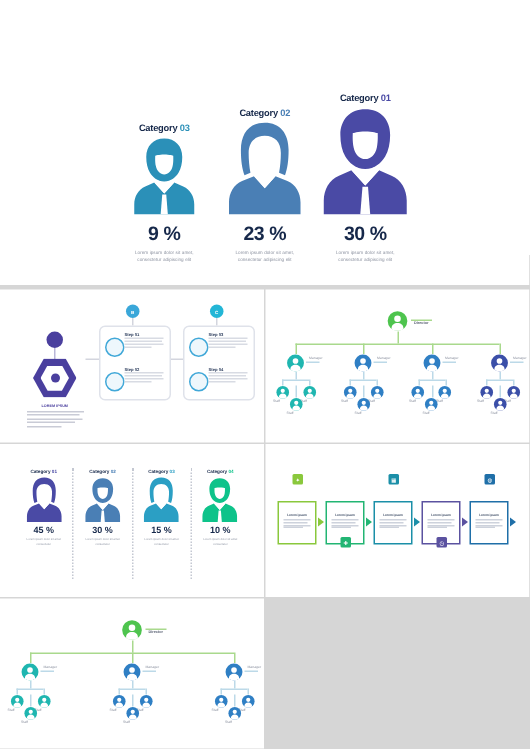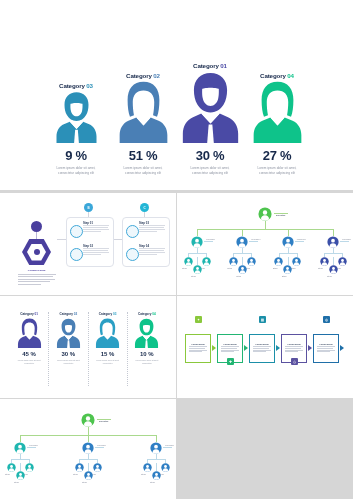--- a/index.html
+++ b/index.html
@@ -157,46 +157,35 @@
         <div class="blurb">Lorem ipsum dolor sit amet, consectetur adipiscing elit</div>
       </div>
       <div class="person">
         <div class="cat-label">Category <span class="cat-num" style="color:#4a7fb5">02</span></div>
         <svg class="figure" width="51" height="62" viewBox="0 0 64 78">
           <path fill="#4a7fb5" d="M32 1C19 1 12 10 12 24c0 9 1 16 3 21l5-2c-1-5-1.5-11-1.5-16.5 0-9 5-14.5 13.5-14.5s13.5 5.5 13.5 14.5c0 5.5-.5 11.5-1.5 16.5l5 2c2-5 3-12 3-21C52 10 45 1 32 1z"></path>
           <path fill="#fff" d="M32 14c-6.5 0-11 3.5-11 10.5 0 8 4.5 17.5 11 17.5s11-9.5 11-17.5C43 17.5 38.5 14 32 14z"></path>
           <path fill="#4a7fb5" d="M23 46l-10 4C6 53 2 60 2 68v10h60V68c0-8-4-15-11-18l-10-4-9 10-9-10z"></path>
           <path fill="#fff" d="M23 46l9 10 9-10-3.5-1.6L32 50l-5.5-5.6L23 46z"></path>
         </svg>
-        <div class="pct">51 %</div>
+        <div class="pct">23 %</div>
         <div class="blurb">Lorem ipsum dolor sit amet, consectetur adipiscing elit</div>
       </div>
       <div class="person">
         <div class="cat-label">Category <span class="cat-num" style="color:#4a4aa5">01</span></div>
         <svg class="figure" width="59" height="72" viewBox="0 0 64 78">
           <path fill="#4a4aa5" d="M32 2c-11 0-18 7.5-18 18.5 0 6 1.2 11.5 3.6 15.6 2.6 4.5 7.6 9 14.4 9s11.8-4.5 14.4-9c2.4-4.1 3.6-9.6 3.6-15.6C50 9.5 43 2 32 2z"></path>
           <path fill="#fff" d="M32 18c-5.2 0-9 1.2-9 1.2s-.4 6 .6 10.4C24.6 34.6 28 38 32 38s7.4-3.4 8.4-8.4c1-4.4.6-10.4.6-10.4S37.2 18 32 18z"></path>
           <path fill="#4a4aa5" d="M22 46l-9 4C6 53 2 60 2 68v10h60V68c0-8-4-15-11-18l-9-4-10 11-10-11z"></path>
           <path fill="#fff" d="M22 46l10 11 10-11-4-2-6 5-6-5-4 2z"></path>
           <path fill="#fff" d="M30 58h4l1.6 20h-7.2L30 58z"></path>
         </svg>
         <div class="pct">30 %</div>
         <div class="blurb">Lorem ipsum dolor sit amet, consectetur adipiscing elit</div>
       </div>
-      <div class="person">
-        <div class="cat-label">Category <span class="cat-num" style="color:#0ec38a">04</span></div>
-        <svg class="figure" width="51" height="62" viewBox="0 0 64 78">
-          <path fill="#0ec38a" d="M32 1C19 1 12 10 12 24c0 9 1 16 3 21l5-2c-1-5-1.5-11-1.5-16.5 0-9 5-14.5 13.5-14.5s13.5 5.5 13.5 14.5c0 5.5-.5 11.5-1.5 16.5l5 2c2-5 3-12 3-21C52 10 45 1 32 1z"></path>
-          <path fill="#fff" d="M32 14c-6.5 0-11 3.5-11 10.5 0 8 4.5 17.5 11 17.5s11-9.5 11-17.5C43 17.5 38.5 14 32 14z"></path>
-          <path fill="#0ec38a" d="M23 46l-10 4C6 53 2 60 2 68v10h60V68c0-8-4-15-11-18l-10-4-9 10-9-10z"></path>
-          <path fill="#fff" d="M23 46l9 10 9-10-3.5-1.6L32 50l-5.5-5.6L23 46z"></path>
-        </svg>
-        <div class="pct">27 %</div>
-        <div class="blurb">Lorem ipsum dolor sit amet, consectetur adipiscing elit</div>
-      </div>
     </div>
 </div>
 
 <div class="grid">
 
   <div class="panel">
     <div class="hexwrap">
       <div class="hex-badge"></div>
       <div class="hex-line"></div>
       <div class="hex">

